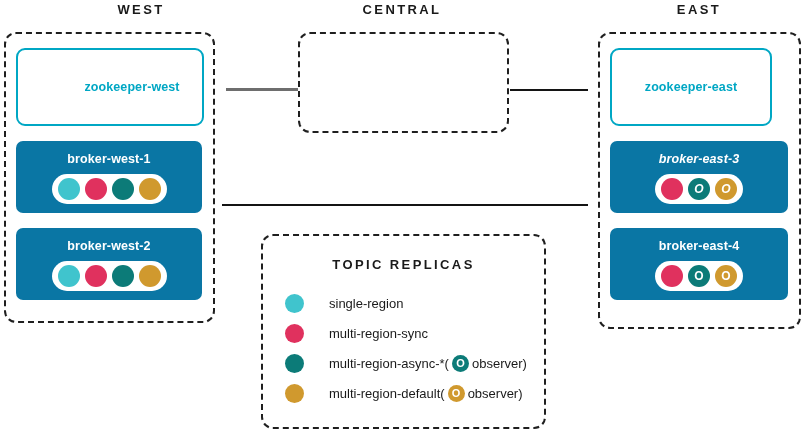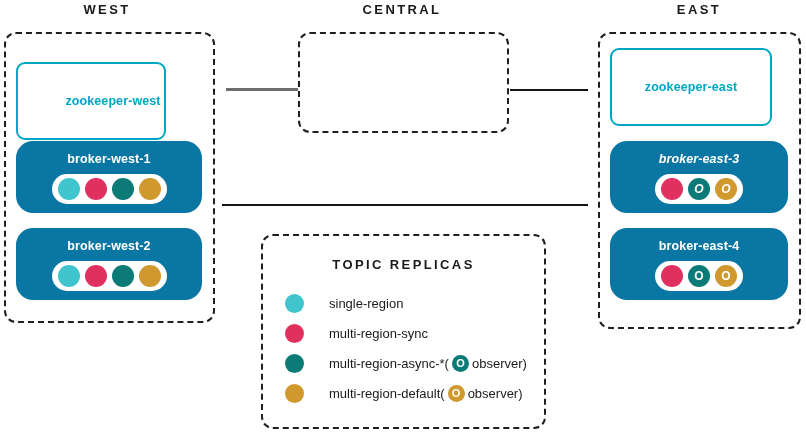--- a/index.html
+++ b/index.html
@@ -22,21 +22,21 @@
   
   .region-title {
     position: absolute;
     font-size: 13px;
     font-weight: bold;
     letter-spacing: 2.4px;
     color: #1a1a1a;
     text-align: center;
     white-space: nowrap;
   }
-  #title-west    { left: 0;   top: 2px;  width: 214px; }
+  #title-west    { left: 0;   top: 2px;  width: 214px; padding-left: 34px; }
   #title-central { left: 296px; top: 2px; width: 212px; }
   #title-east    { left: 598px; top: 2px; width: 202px; }
 
   
   .region-box {
     position: absolute;
     border: 2px dashed #1f1f1f;
     border-radius: 12px;
     box-sizing: border-box;
     background: transparent;
@@ -56,29 +56,29 @@
     align-items: center;
     justify-content: center;
   }
   .zk-label {
     font-size: 12.5px;
     font-weight: bold;
     color: #00a7c4;
     letter-spacing: 0.1px;
     white-space: nowrap;
   }
-  #zk-west    { left: 16px;  top: 62px; width: 150px; height: 78px; padding-left: 44px; }
+  #zk-west    { left: 16px;  top: 48px; width: 188px; height: 78px; padding-left: 44px; }
   #zk-central { left: 310px; top: 48px; width: 186px; height: 78px; }
   #zk-east    { left: 610px; top: 48px; width: 162px; height: 78px; }
 
   
   .broker-node {
     position: absolute;
     box-sizing: border-box;
-    border-radius: 17px;
+    border-radius: 7px;
     background: #0a76a4;
     display: flex;
     flex-direction: column;
     align-items: center;
   }
   .broker-label {
     font-size: 12.5px;
     font-weight: bold;
     color: #ffffff;
     letter-spacing: 0.1px;

